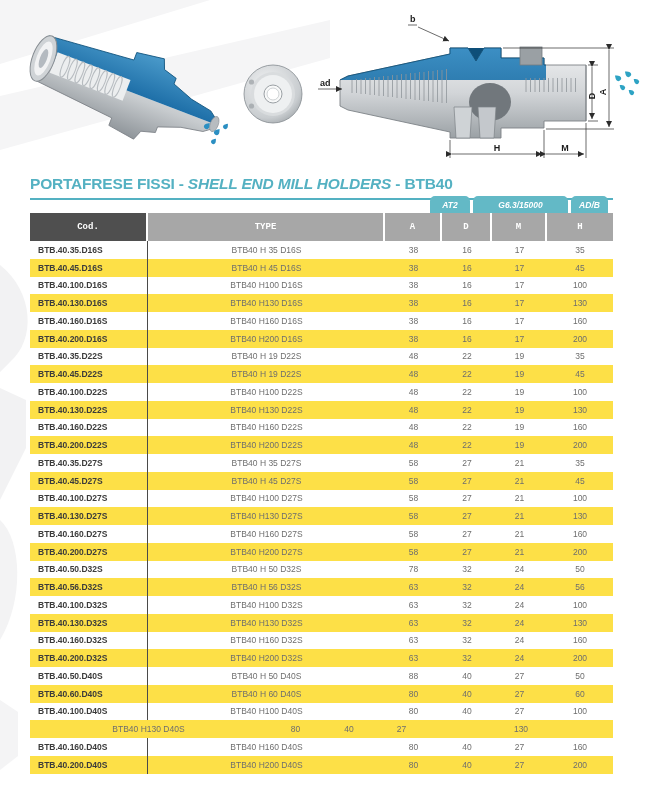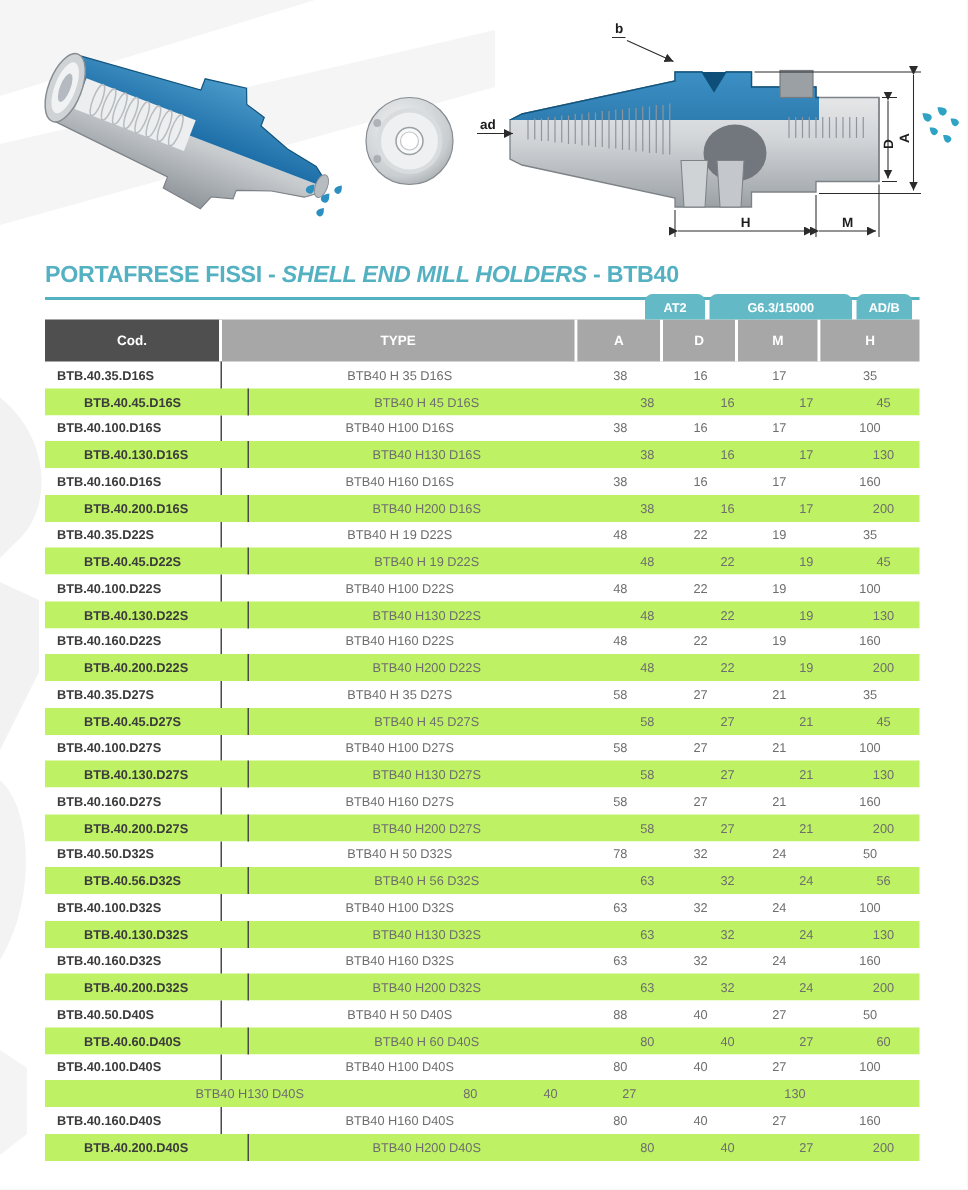--- a/index.html
+++ b/index.html
@@ -7,35 +7,35 @@
   .page { position:relative; width:645px; height:793px; background:#fff; overflow:hidden;
           font-family:"Liberation Sans", sans-serif; }
   .wm { position:absolute; left:0; top:0; z-index:0; }
   .art { position:absolute; z-index:1; }
   .art-left  { left:10px;  top:6px; }
   .art-right { left:318px; top:8px; }
   .page-title { position:absolute; left:30px; top:175px; width:583px; z-index:2;
                 font-size:15.5px; font-weight:bold; color:#54b1c2; letter-spacing:-0.2px; white-space:nowrap; }
   .page-title .it { font-style:italic;text-align:center; }
   .title-rule { position:absolute; left:30px; top:198px; width:583px; height:2px; background:#54b1c2; z-index:1; }
-  .badges { position:absolute; left:30px; top:196px; width:583px; height:17px; z-index:3; }
+  .badges { position:absolute; left:30px; top:196px; width:583px; height:17px; z-index:3;font-style:italic; }
   .badge { position:absolute; bottom:0; height:17px; background:#63b9c6; border-radius:5px 5px 0 0;
            color:#fff; font-size:8.5px; font-weight:bold; display:flex; align-items:center; justify-content:center; }
   .badge-at2 { left:400px; width:40px; }
   .badge-g63 { left:443px; width:95px; }
   .badge-adb { left:541px; width:37px; }
   .spec-table { position:absolute; left:30px; top:213px; width:583px; z-index:2; }
   .thead { display:flex; height:28px; }
   .hc { display:flex; align-items:center; justify-content:center; background:#a7a7a7;
-        color:#fff; font-size:9px; font-weight:bold; border-right:2px solid #fff; }
+        color:#fff; font-size:9px; font-weight:bold; border-right:2px solid #fff;font-family:Liberation Mono, monospace; }
   .hc.c0 { background:#4f4f4f; }
   .hc.c5 { border-right:none; }
   .tbody { margin-top:0; }
   .row { display:flex; height:17.75px; background:#fff; }
-  .row.alt { background:#bef264;padding-left:18px; }
+  .row.alt { background:#fde047; }
   .cell { display:flex; align-items:center; justify-content:center;
           font-size:8.5px; color:#6e6e6e; }
   .c0 { width:118px; }
   .row .c0 { justify-content:flex-start; padding-left:8px; font-weight:bold; color:#3b3b3b;
              border-right:1px solid #4a4a4a; }
   .c1 { width:237px; }
   .c2 { width:57px; } .c3 { width:50px; } .c4 { width:55px; } .c5 { flex:1; }
   svg text { font-family:"Liberation Sans", sans-serif; }
 </style>
 </head>

